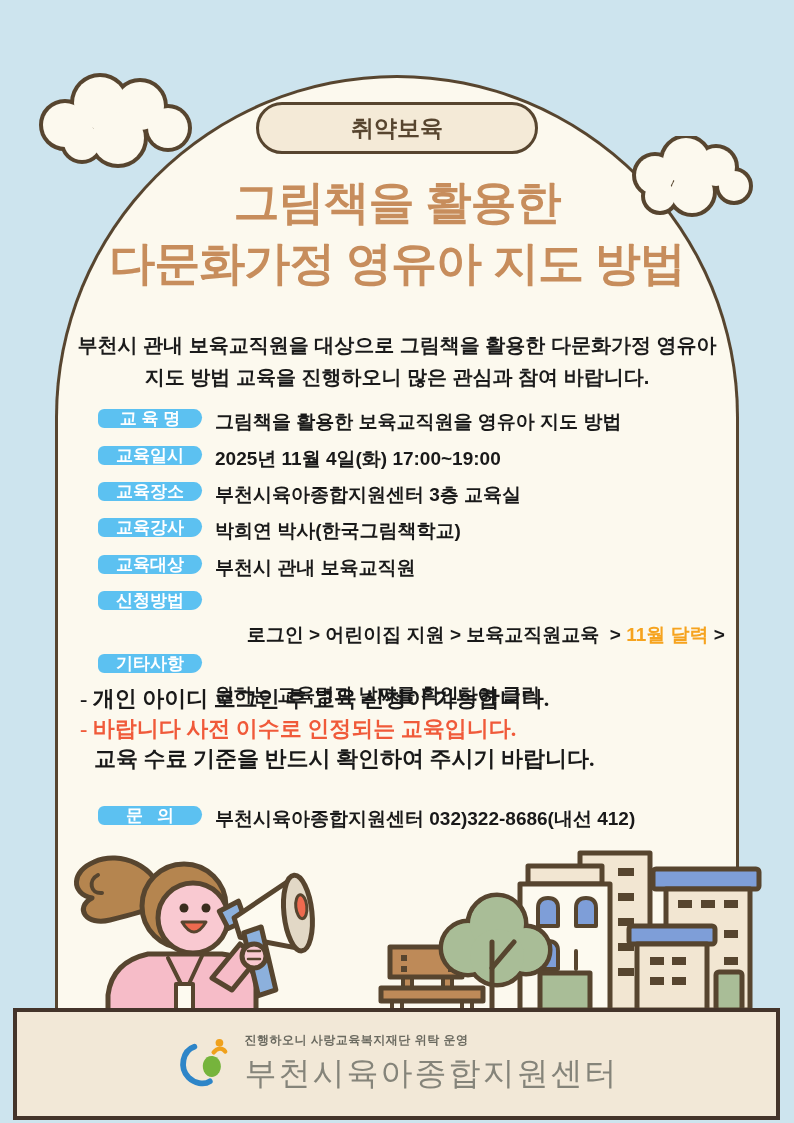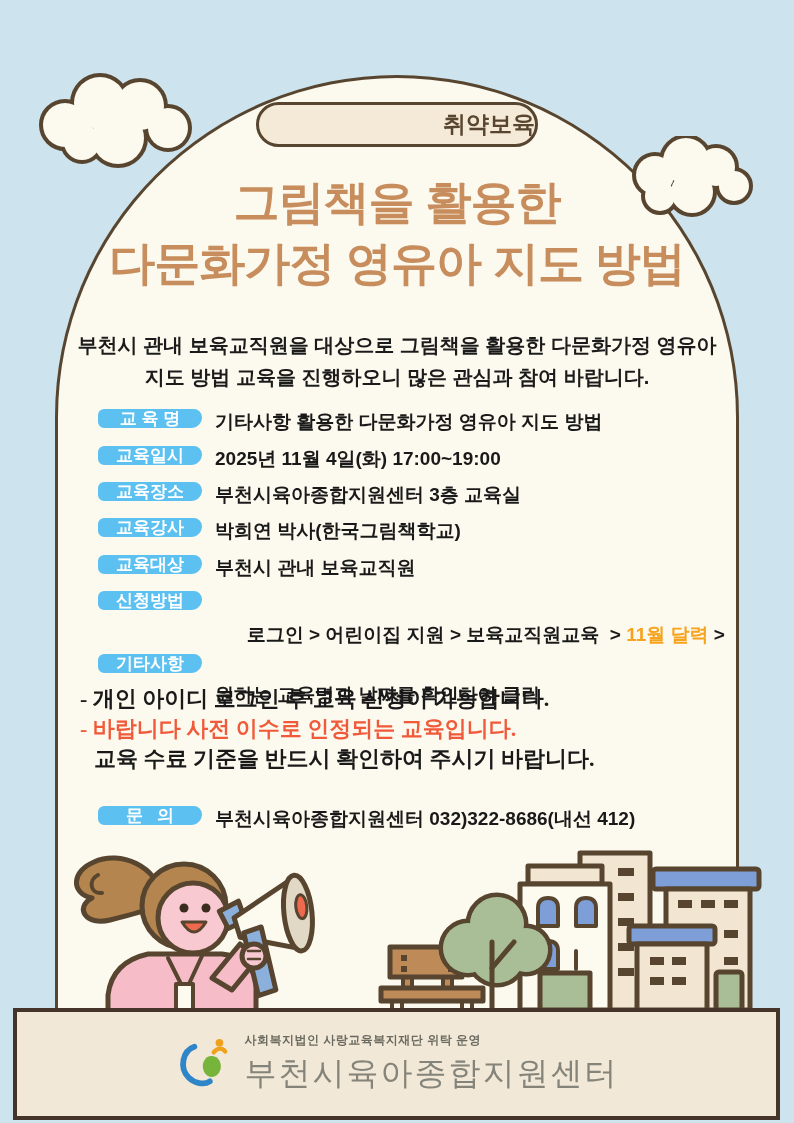--- a/index.html
+++ b/index.html
@@ -1,23 +1,23 @@
 <!DOCTYPE html>
 <html><head>
 <meta charset="utf-8">
 <style>
   html,body{margin:0;padding:0;background:#cde4ee;}
   .poster{position:relative;width:794px;height:1123px;background:#cde4ee;overflow:hidden;
           font-family:"Liberation Sans","DejaVu Sans",sans-serif;}
   .arch{position:absolute;left:55px;top:75px;width:684px;height:935px;background:#fcf9ee;
         border:3px solid #57452f;border-bottom:none;border-radius:342px 342px 0 0;box-sizing:border-box;z-index:1;}
   .cloud{position:absolute;z-index:4;}
-  .top-badge{position:absolute;top:102px;left:50%;margin-left:-141px;width:282px;height:45px;
+  .top-badge{position:absolute;top:102px;left:50%;margin-left:-141px;width:282px;height:52px;
         background:#f4ead7;border:3px solid #57452f;border-radius:27px;box-sizing:border-box;
-        display:flex;align-items:center;justify-content:flex-end;color:#57452f;font-size:23px;font-weight:700;z-index:3;}
+        display:flex;align-items:center;justify-content:center;color:#57452f;font-size:23px;font-weight:700;z-index:3;}
   .title{position:absolute;top:172px;left:0;width:100%;text-align:center;color:#c78d5c;
         font-size:46px;font-weight:800;line-height:61px;letter-spacing:-1px;z-index:3;}
   .intro{position:absolute;top:329px;left:0;width:100%;text-align:center;color:#1b1b1b;
         font-size:20px;font-weight:600;line-height:32px;z-index:3;}
   .row{position:absolute;left:98px;display:flex;align-items:flex-start;z-index:3;}
   .badge{width:104px;height:19px;background:#5cc1f1;border-radius:9px 12px 16px 9px;color:#ffffff;
         font-size:17px;font-weight:700;display:flex;align-items:center;justify-content:center;flex:none;}
   .badge span{white-space:pre;}
   .val{margin-left:13px;font-size:19px;line-height:28px;font-weight:600;color:#191919;white-space:pre-wrap;margin-top:-1px;}
   .val2{line-height:30px;}
@@ -87,21 +87,21 @@
 
   <div class="intro">
     <div>부천시 관내 보육교직원을 대상으로 그림책을 활용한 다문화가정 영유아</div>
     <div>지도 방법 교육을 진행하오니 많은 관심과 참여 바랍니다.</div>
   </div>
 
   <div class="row" style="top:409px">
     <div class="badge">
         <span>교 육 명</span>
       </div>
-    <div class="val">기타사항 활용한 다문화가정 영유아 지도 방법</div>
+    <div class="val">그림책을 활용한 보육교직원을 영유아 지도 방법</div>
   </div>
   <div class="row" style="top:446px">
     <div class="badge">
         <span>교육일시</span>
       </div>
     <div class="val">2025년 11월 4일(화) 17:00~19:00</div>
   </div>
   <div class="row" style="top:482px">
     <div class="badge">
         <span>교육장소</span>
@@ -250,19 +250,19 @@
 
   <div class="footer">
     <div class="logo-row">
       <svg width="58" height="54" viewBox="0 0 60 56">
         <path d="M20,10 C8,14 4,32 14,42 C20,48 30,50 36,46" stroke="#2e85c8" stroke-width="6" fill="none" stroke-linecap="round"></path>
         <path d="M30,36 C26,27 32,18 40,20 C48,22 50,33 44,39 C40,43 33,42 30,36 Z" fill="#76b43c"></path>
         <path d="M40,16 C44,11 49,11 52,15" stroke="#f0a11c" stroke-width="4.5" fill="none" stroke-linecap="round"></path>
         <circle cx="46" cy="6" r="4" fill="#f0a11c"></circle>
       </svg>
       <div>
-        <div class="org-sub">사회복지법인 사랑교육복지재단 위탁 운영</div>
+        <div class="org-sub">진행하오니 사랑교육복지재단 위탁 운영</div>
         <div class="org-name">부천시육아종합지원센터</div>
       </div>
     </div>
   </div>
 
 </div>
 
 </body></html>

